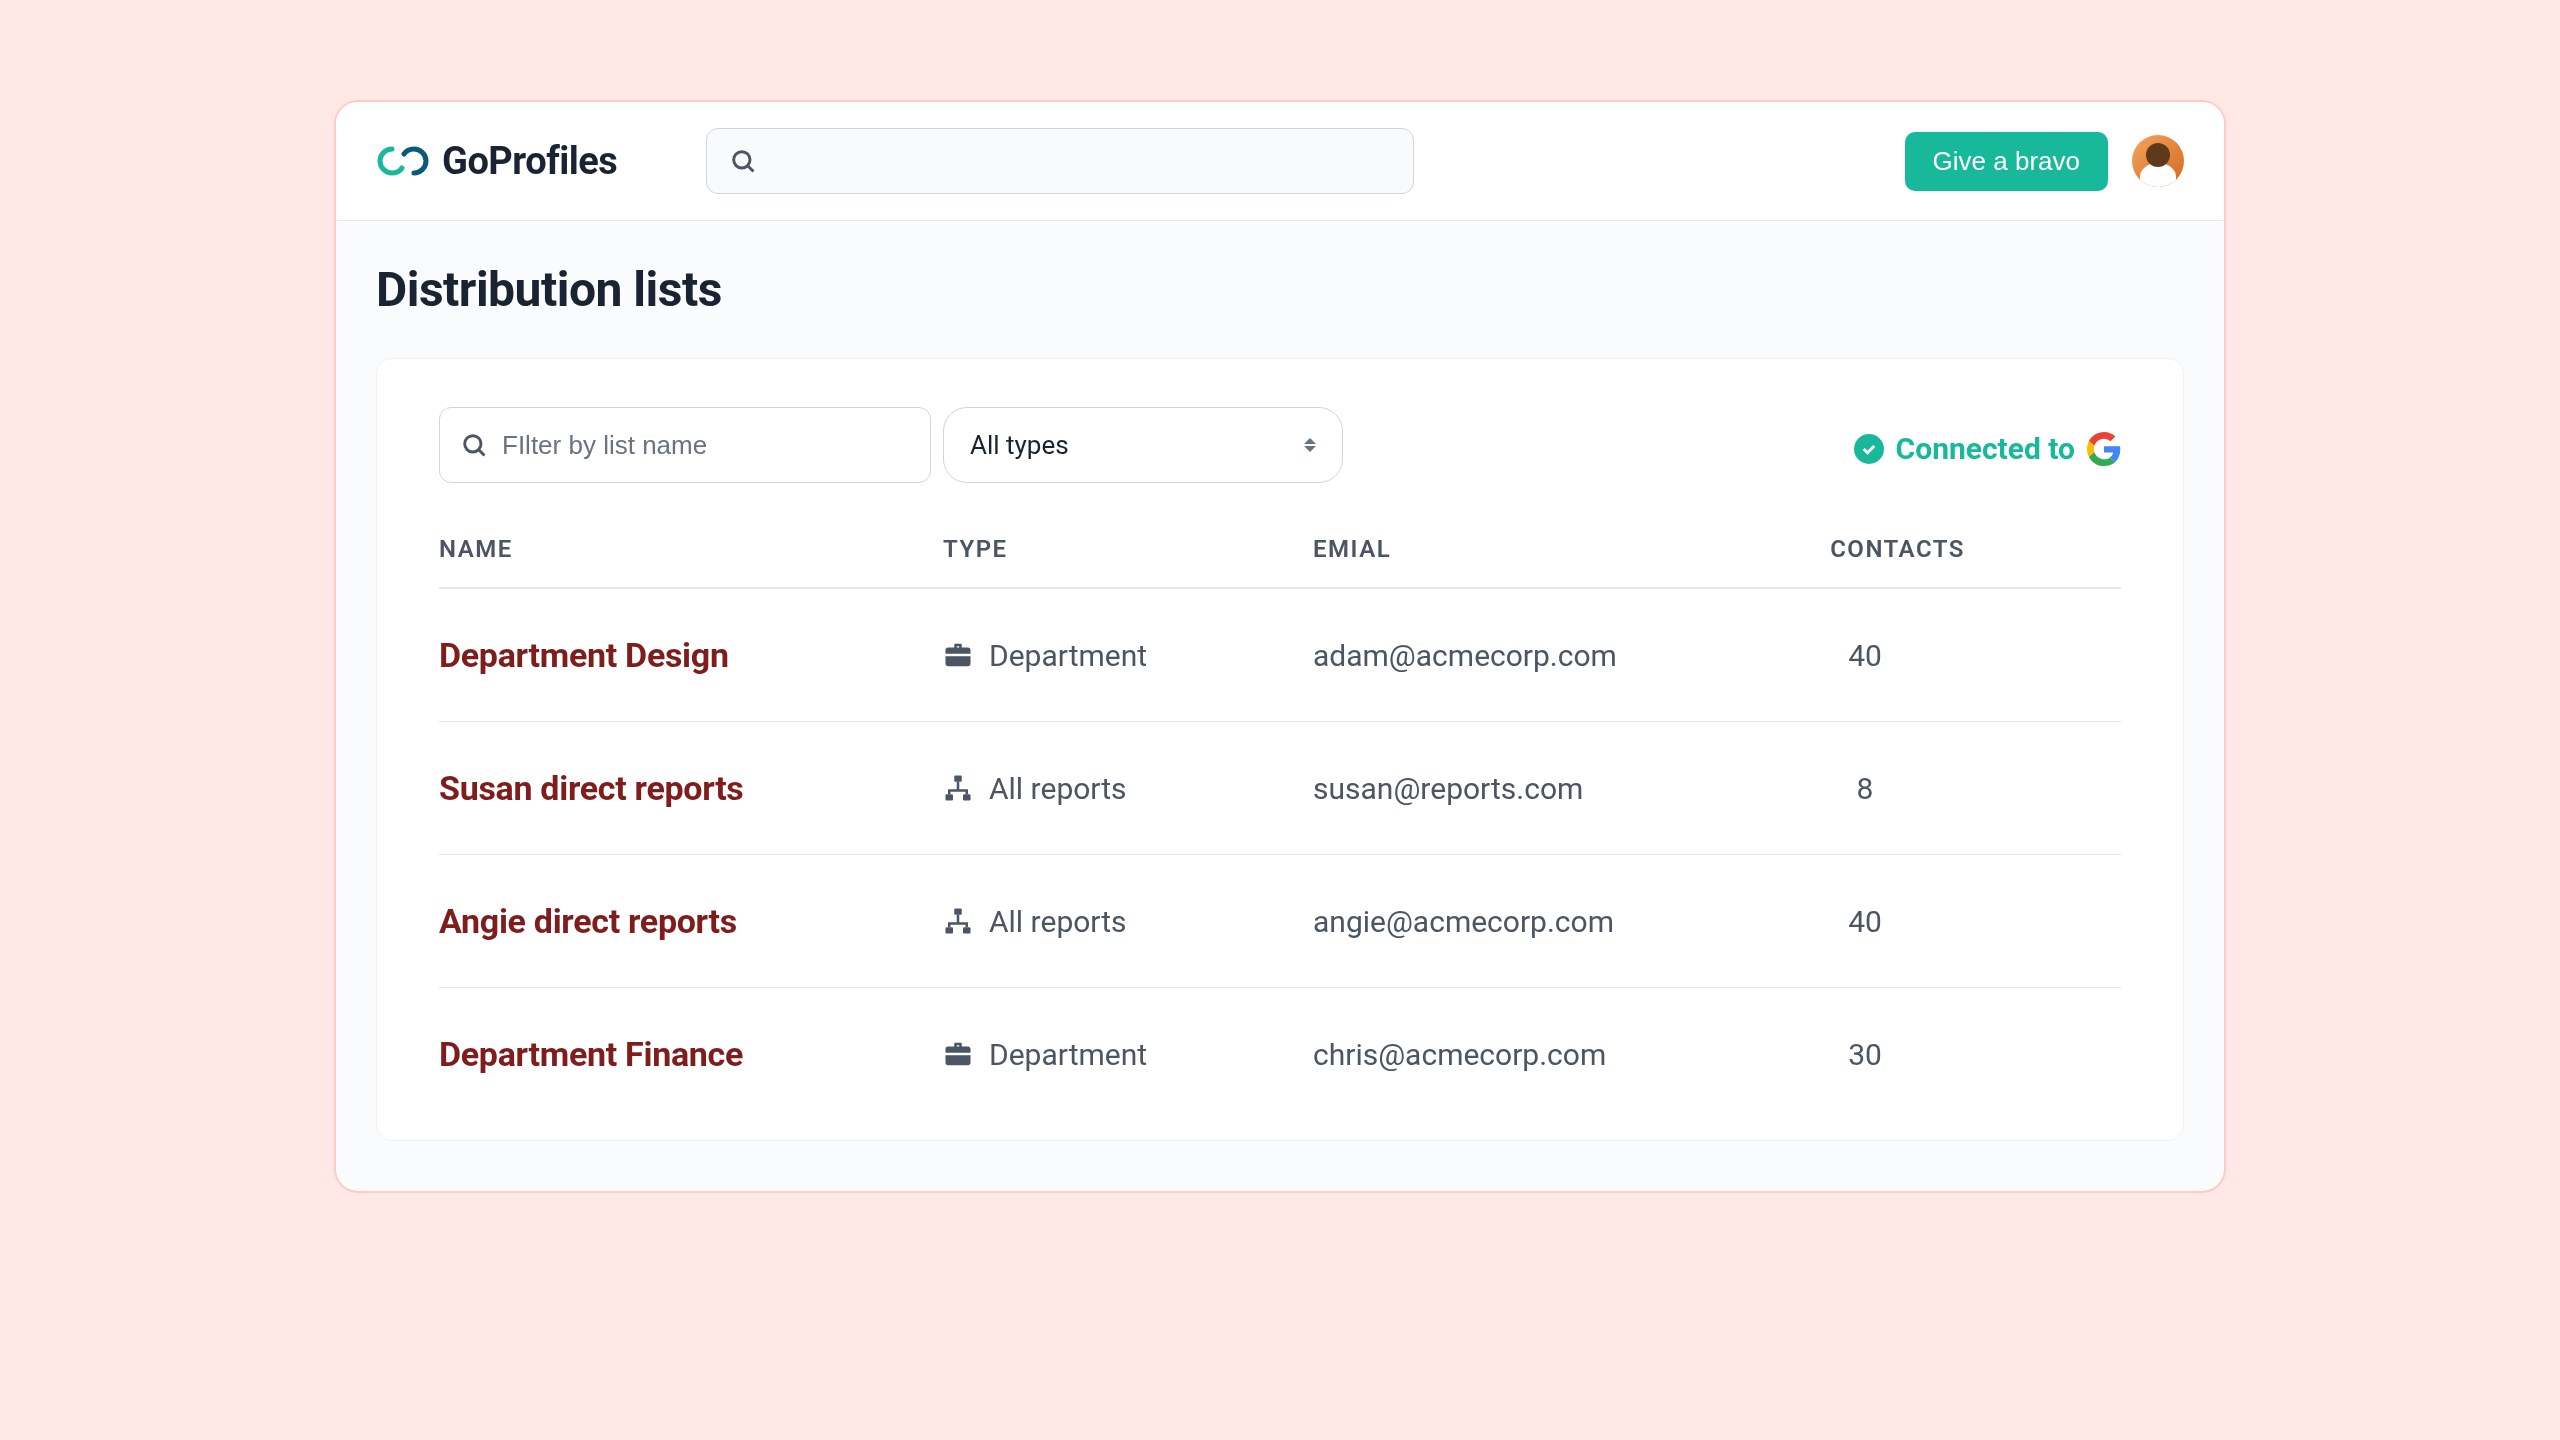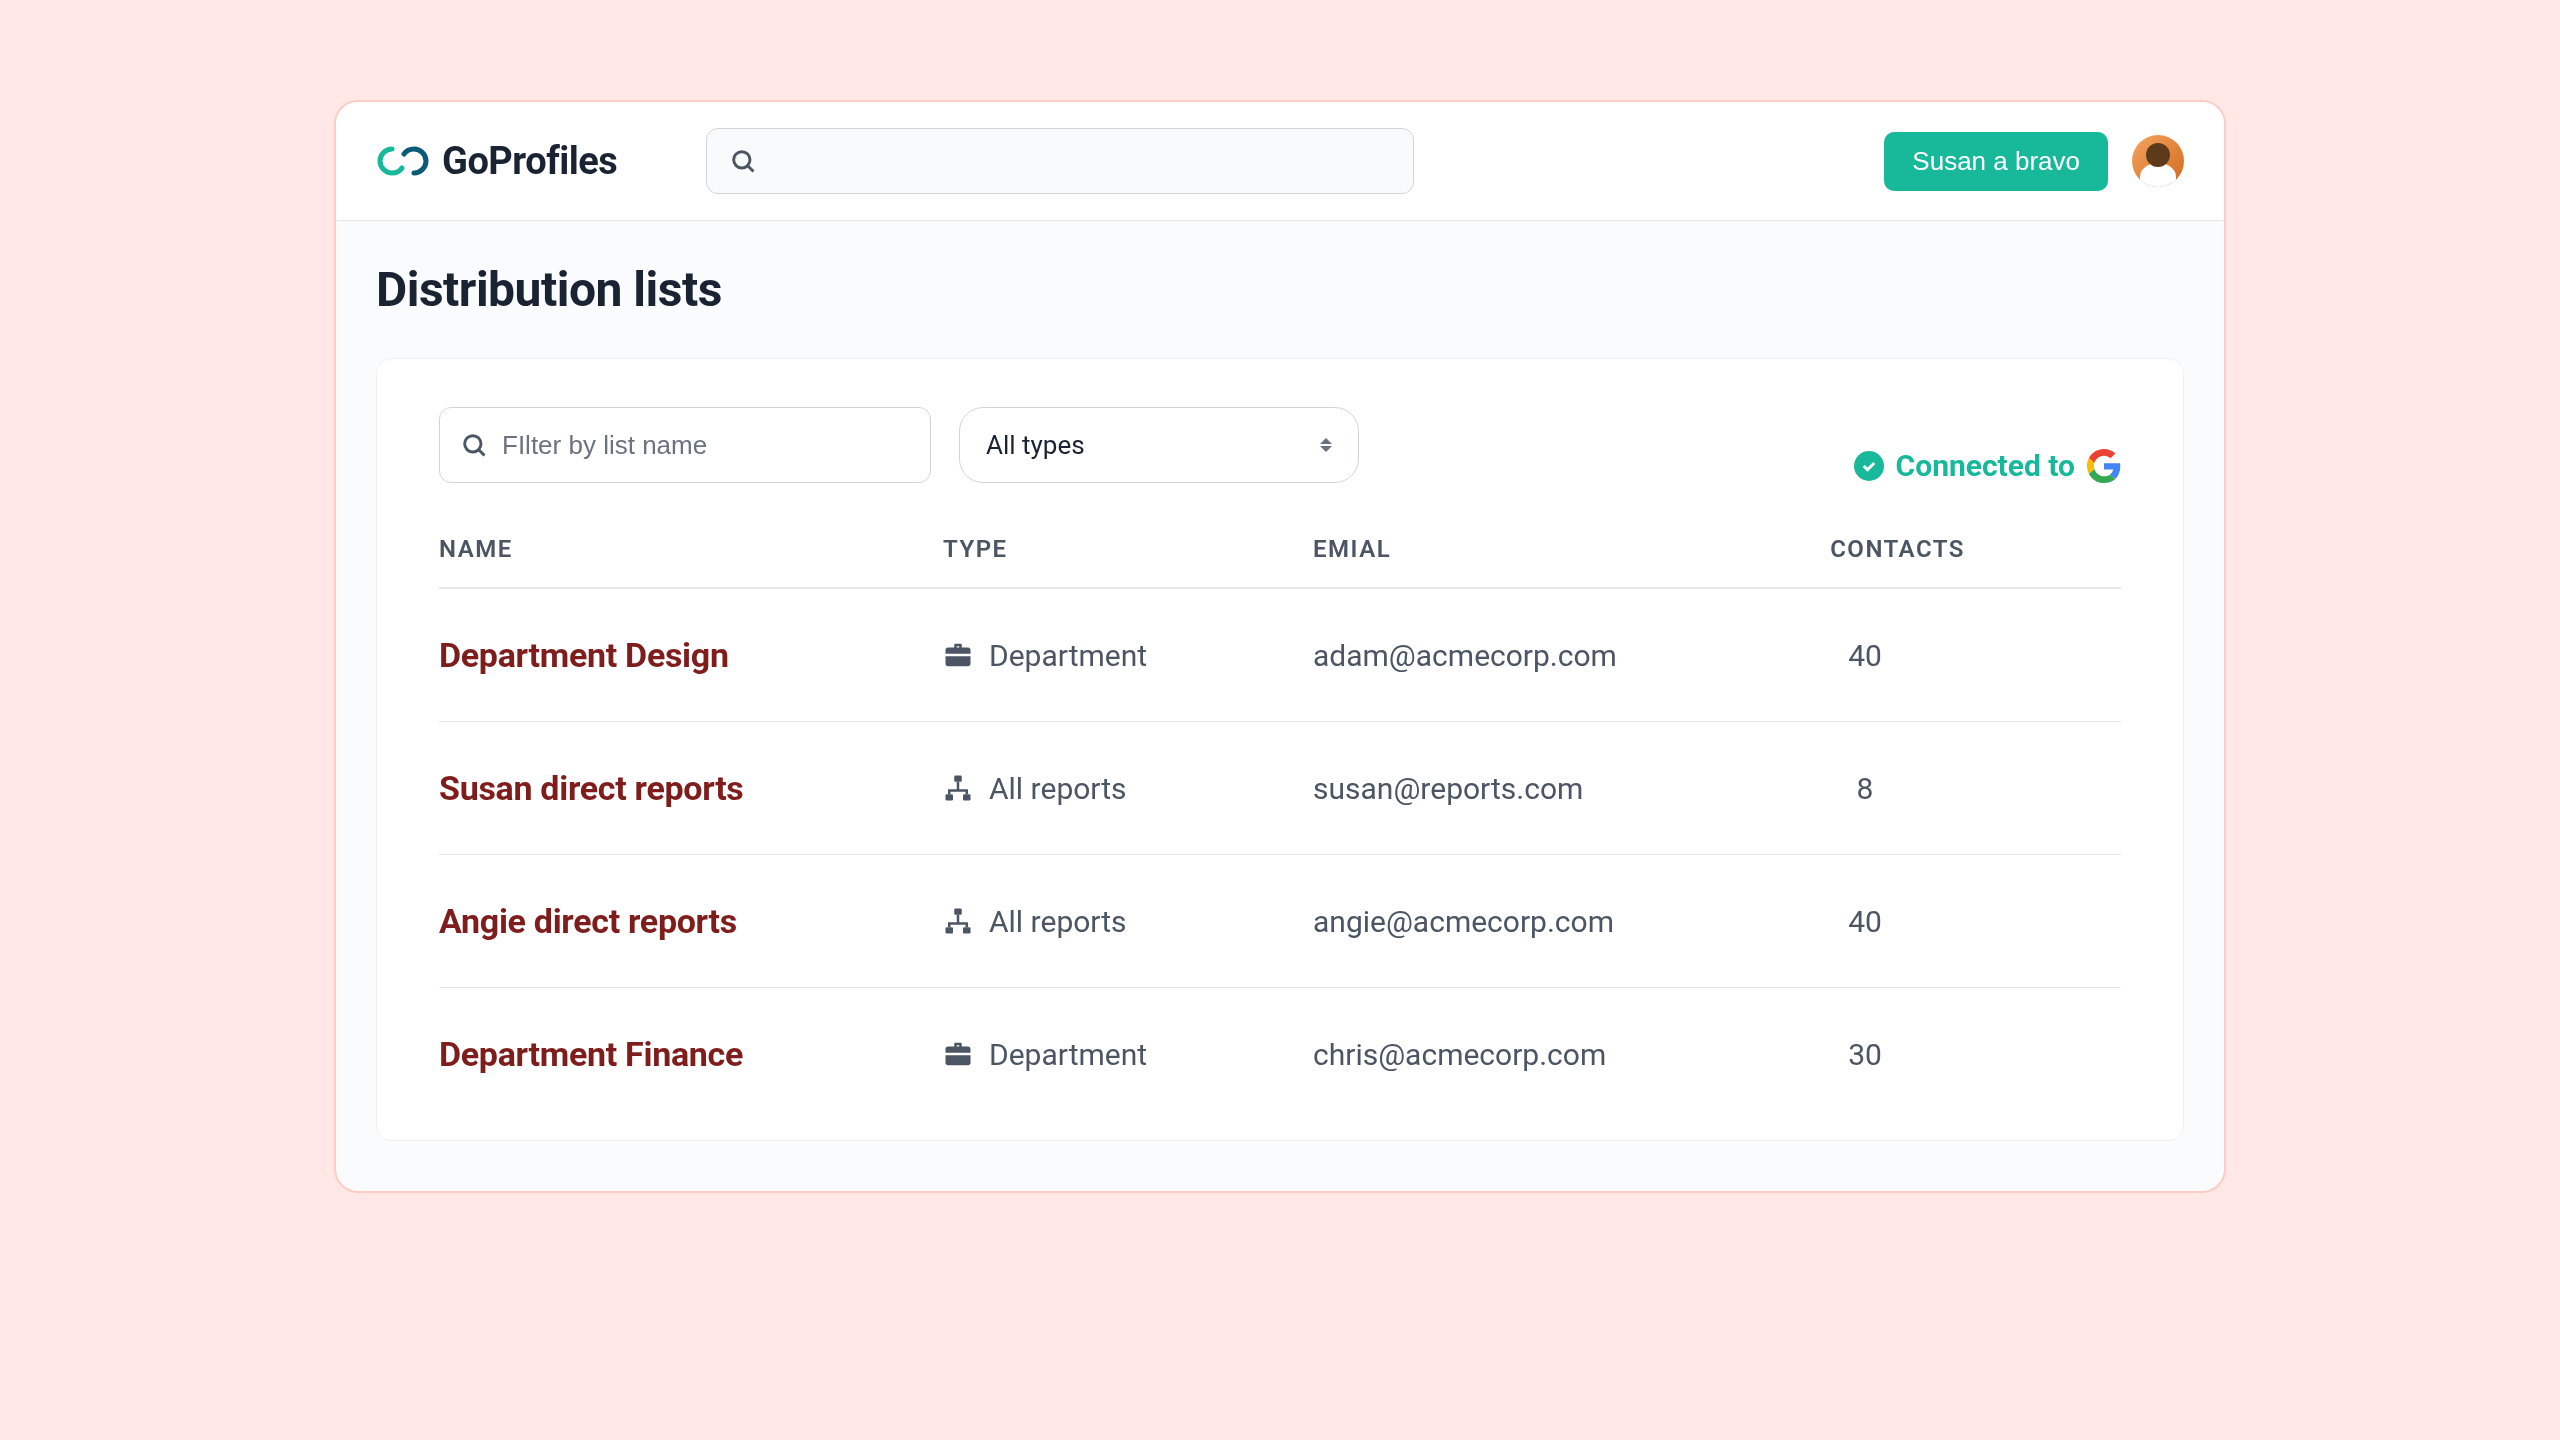--- a/index.html
+++ b/index.html
@@ -122,22 +122,22 @@
       letter-spacing: -0.5px;
     }
     .card {
       background: #FFFFFF;
       border: 1px solid #EEF0F2;
       border-radius: 16px;
       padding: 48px 62px 20px 62px;
     }
     .toolbar {
       display: flex;
-      align-items: flex-end;
-      gap: 28px;
+      align-items: flex-start;
+      gap: 12px;
       margin-bottom: 52px;
     }
     .filter-input {
       width: 492px;
       height: 76px;
       border: 1px solid #D1D5DB;
       border-radius: 12px;
       display: flex;
       align-items: center;
       padding: 0 20px;
@@ -294,21 +294,21 @@
       </div>
       <span class="logo-text">GoProfiles</span>
     </div>
     <div class="search-bar">
       <svg viewBox="0 0 24 24" fill="none" stroke="currentColor" stroke-width="2.5">
         <circle cx="11" cy="11" r="7"></circle>
         <line x1="21" y1="21" x2="16" y2="16"></line>
       </svg>
     </div>
     <div class="spacer"></div>
-    <button class="bravo-button">Susan a bravo</button>
+    <button class="bravo-button">Give a bravo</button>
     <div class="avatar"></div>
   </div>
 
   <div class="page-body">
     <h1 class="page-title">Distribution lists</h1>
 
     <div class="card">
       <div class="toolbar">
         <div class="filter-input">
           <svg viewBox="0 0 24 24" fill="none" stroke="currentColor" stroke-width="2.5">

